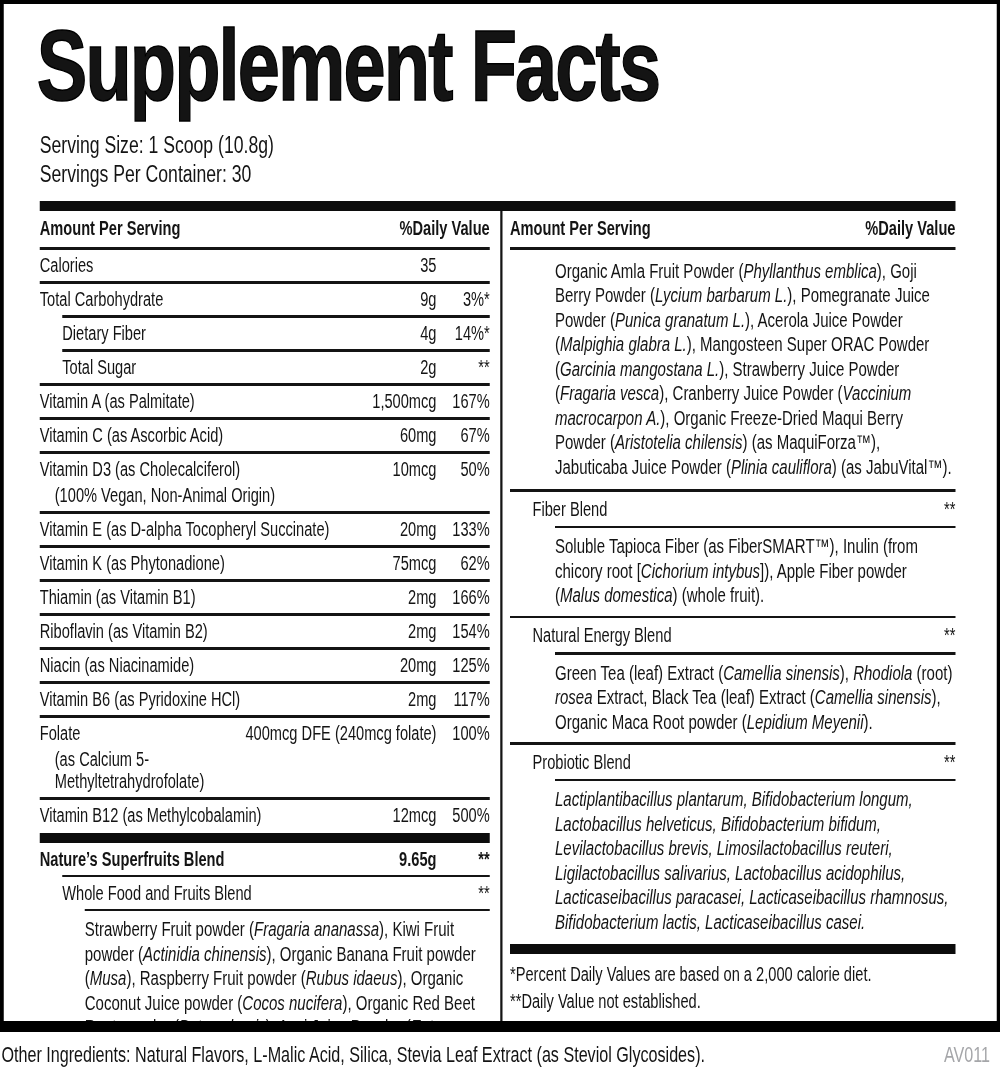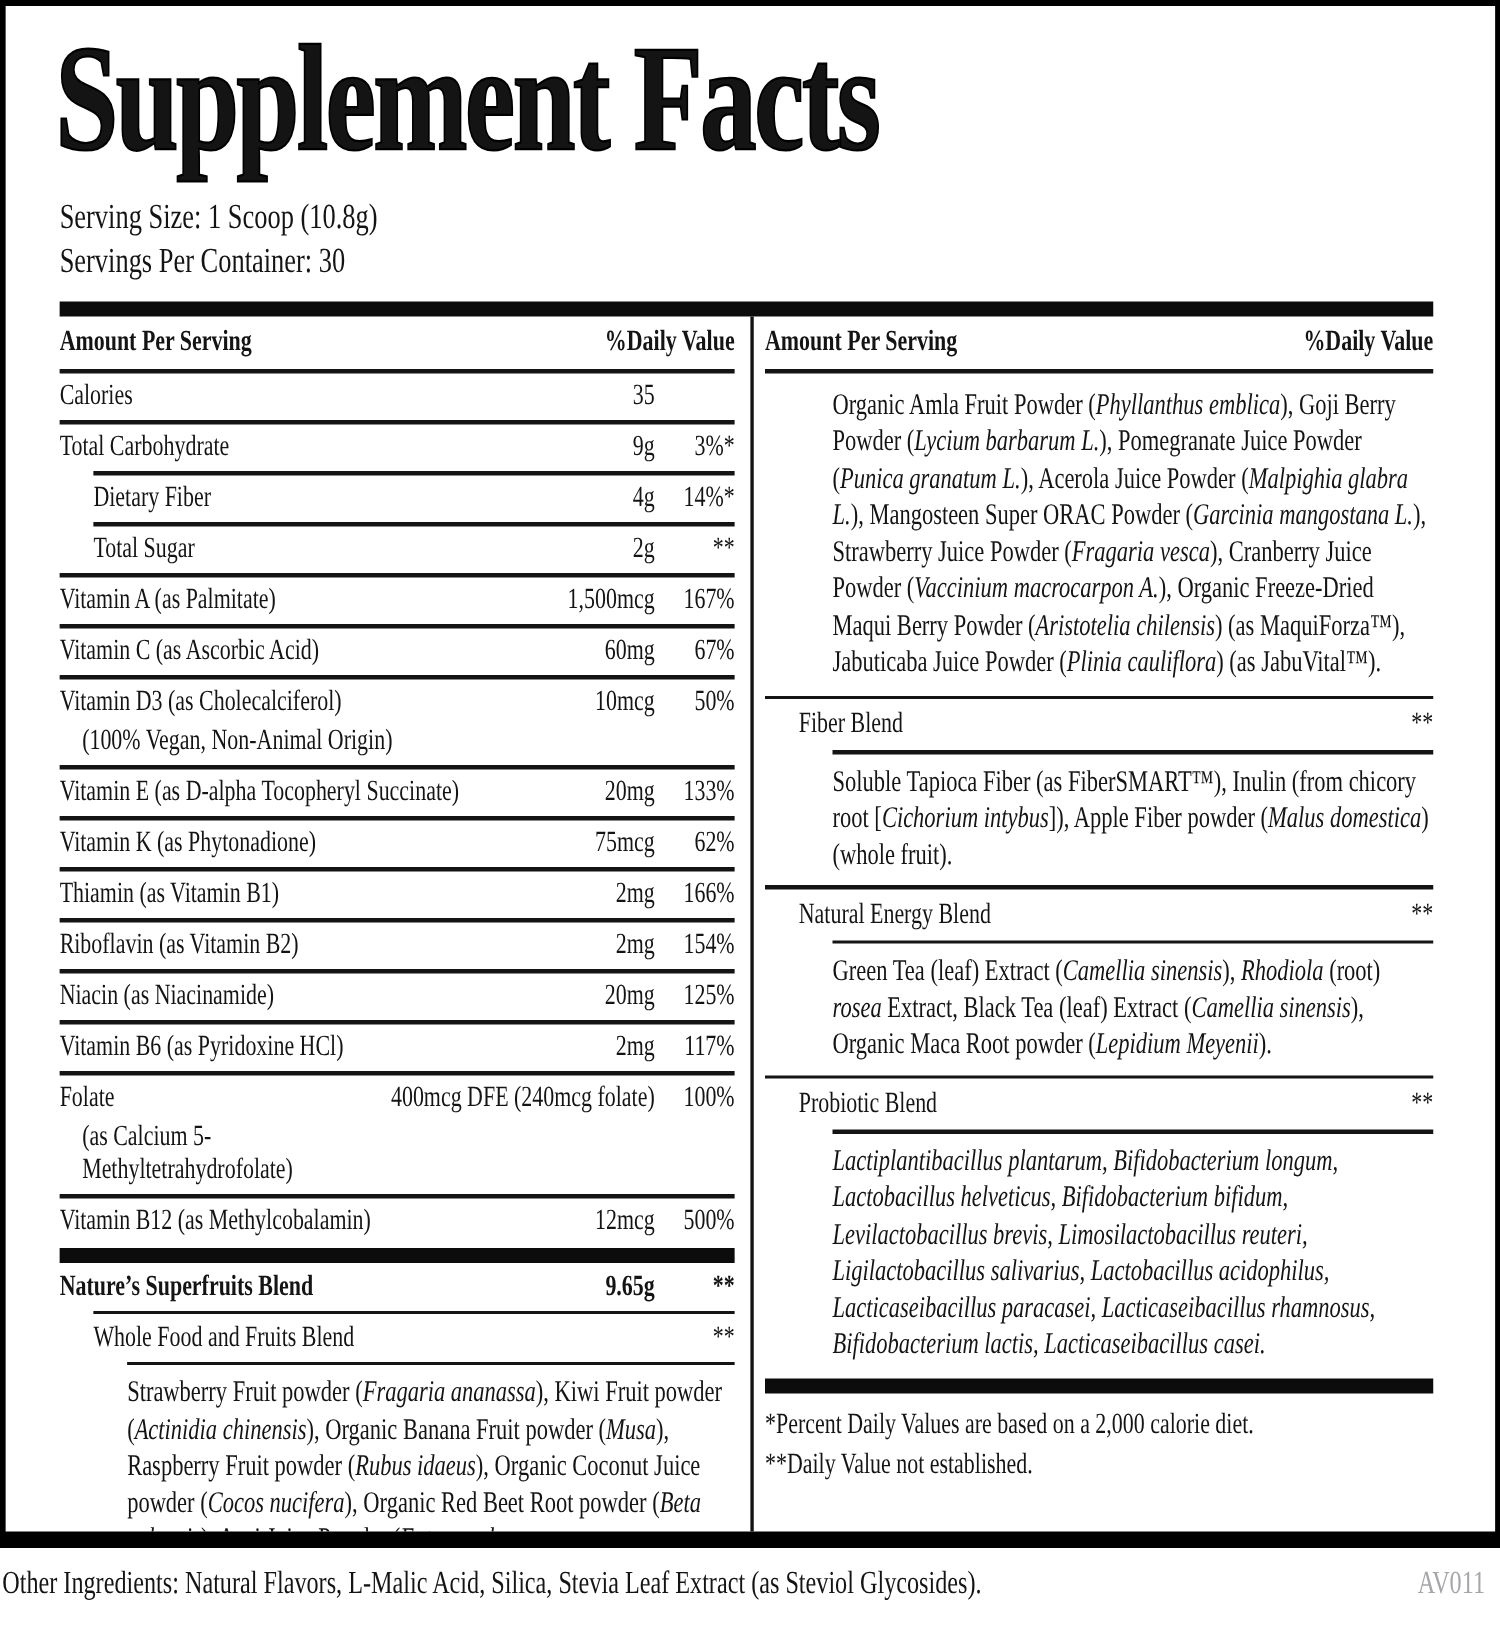--- a/index.html
+++ b/index.html
@@ -1,17 +1,17 @@
 <!DOCTYPE html>
 <html><head>
 <meta charset="utf-8">
 <style>
   html,body{margin:0;padding:0;background:#ffffff;}
   .page{width:1000px;height:1083px;overflow:hidden;background:#fff;
-        font-family:Liberation Serif, serif;color:#141414;}
+        font-family:Liberation Sans, sans-serif;color:#141414;}
   .scale-wrap{width:1334px;transform:scaleX(0.75);transform-origin:0 0;}
 
   .label-box{box-sizing:border-box;width:1334px;height:1032px;
              border:4px solid #000;border-left-width:5px;border-right-width:5px;
              border-bottom-width:11px;padding:10px 55px 0 48px;overflow:hidden;}
 
   .title{font-size:101px;font-weight:900;letter-spacing:-2.5px;line-height:0.98;
          margin:2px 0 0 -4px;-webkit-text-stroke:1.5px #000;}
 
   .serving{margin-top:16px;font-size:23.5px;line-height:29.5px;}

